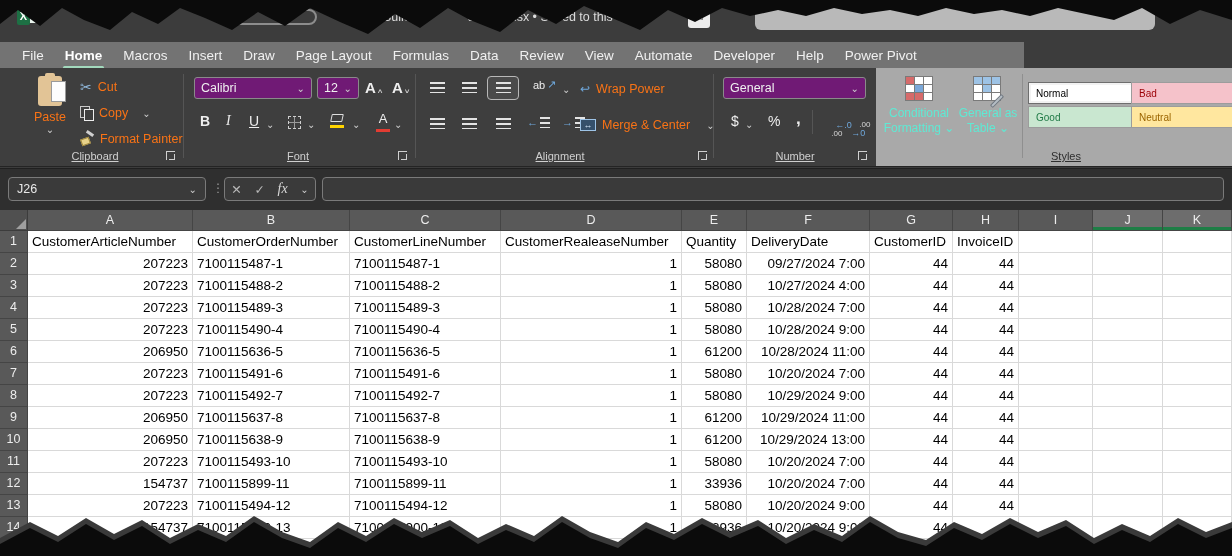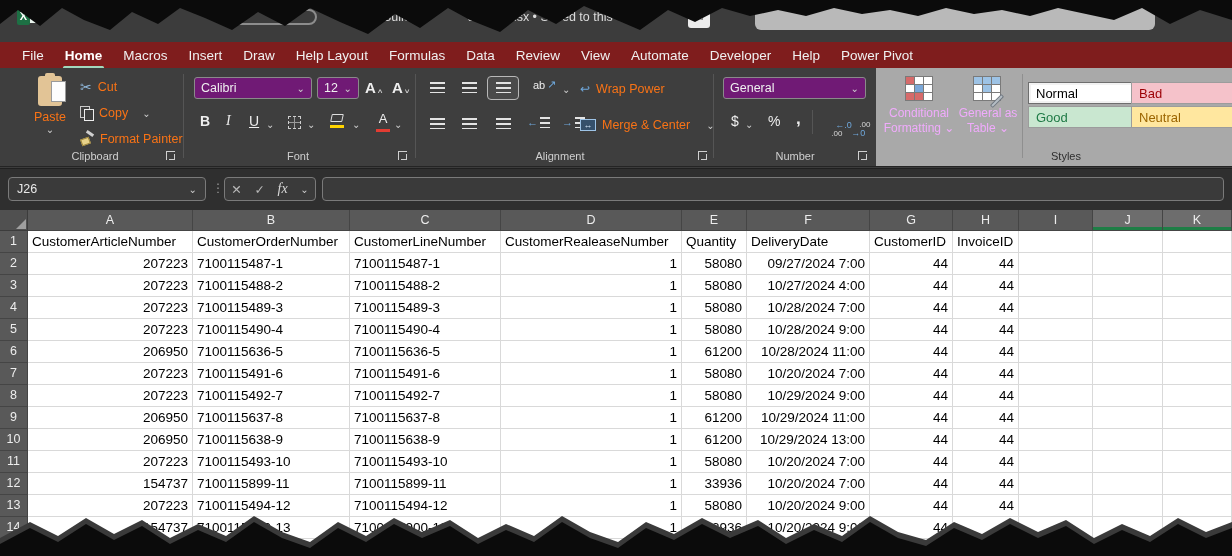--- a/index.html
+++ b/index.html
@@ -15,33 +15,33 @@
   .pill-fragment{position:absolute;left:233px;top:9px;width:84px;height:16px;border:2px solid #8d8d8d;border-radius:9px;}
   .pen-chip{position:absolute;left:688px;top:6px;width:22px;height:22px;background:#ececec;border-radius:3px;
     color:#333;font-size:13px;text-align:center;line-height:21px;}
   .title-text{position:absolute;top:10px;color:#dcdcdc;font-size:12.5px;white-space:nowrap;}
   #title-left{left:383px;}
   #title-right{left:468px;}
   .title-chevron{position:absolute;left:644px;top:6px;color:#dcdcdc;font-size:14px;}
   .search-remnant{position:absolute;left:755px;top:-8px;width:400px;height:38px;background:#b9b9b9;border-radius:6px;}
 
   
-  #menubar{position:absolute;left:0;top:42px;width:1232px;height:26px;background:#7f1d1d;display:flex;
+  #menubar{position:absolute;left:0;top:42px;width:1024px;height:26px;background:#737373;display:flex;
     align-items:center;padding-left:22px;}
   .menu-item{color:#f0f0f0;font-size:13.5px;margin-right:21px;position:relative;padding:2px 0;cursor:default;}
   .menu-item.active{font-weight:bold;color:#fff;}
   .menu-item.active::after{content:"";position:absolute;left:-2px;right:-2px;bottom:-4px;height:3px;
     background:#a3d9bd;border-radius:2px;}
 
   
   #ribbon{position:absolute;left:0;top:68px;width:1232px;height:99px;background:#3e3e3e;border-bottom:1px solid #242424;}
   #ribbon .light-slab{position:absolute;left:876px;top:0;width:356px;height:98px;background:#a9a9a9;}
   .vdiv{position:absolute;top:6px;height:84px;width:1px;background:#555;}
   .vdiv.light{background:#8f8f8f;}
-  .grp-label{position:absolute;bottom:4px;font-size:11px;color:#cfcfcf;text-align:center;}
+  .grp-label{position:absolute;bottom:4px;font-size:11px;color:#cfcfcf;text-align:center;text-decoration:underline;}
   .grp-label.dark-text{color:#2e2e2e;}
   .launcher{position:absolute;bottom:6px;width:9px;height:9px;border-left:1px solid #cfcfcf;border-top:1px solid #cfcfcf;}
   .launcher i{position:absolute;right:0;bottom:0;width:6px;height:6px;border-right:1px solid #cfcfcf;border-bottom:1px solid #cfcfcf;}
   .rbtn-txt{color:#f97316;font-size:12.5px;white-space:nowrap;}
   .chev{color:#cfcfcf;font-size:10px;}
   
   .paste{position:absolute;left:26px;top:8px;width:48px;height:86px;text-align:center;cursor:default;}
   .clipboard{margin:0 auto;width:24px;height:30px;background:#e2c496;border-radius:3px;position:relative;}
   .clipboard::before{content:"";position:absolute;left:7px;top:-3px;width:10px;height:5px;background:#e2c496;border-radius:2px;}
   .clipboard .page{position:absolute;right:-4px;top:5px;width:15px;height:21px;background:#fdfdfd;border:1px solid #9a9a9a;}
@@ -72,26 +72,26 @@
   .sel-box{position:absolute;border:1px solid #b8b8b8;border-radius:4px;background:#4a4a4a;}
   .blue{color:#6fa8dc;}
   .ic-merge{width:16px;height:12px;border:1px solid #9dc3e6;background:#35506b;color:#cfe2f3;font-size:9px;
     line-height:11px;text-align:center;}
   .dec-ic{font-size:8px;line-height:8px;color:#d8d8d8;text-align:center;white-space:pre;}
   .dec-ic .blue{font-size:9px;}
   
   .cf-grid{display:grid;grid-template-columns:repeat(3,8px);grid-template-rows:repeat(3,7px);gap:1px;
     background:#7a7a7a;border:1px solid #7a7a7a;width:28px;}
   .cf-grid span{background:#fff;}
-  .dark-lbl{color:#f0abfc;font-size:12px;text-align:center;line-height:15px;white-space:nowrap;}
+  .dark-lbl{color:#5eead4;font-size:12px;text-align:center;line-height:15px;white-space:nowrap;}
   .fat-wrap{position:relative;}
   .fat-pen{position:absolute;right:-4px;bottom:-2px;width:16px;height:4px;background:#b5bdc4;border:1px solid #6f7780;
     transform:rotate(-45deg);border-radius:1px;}
   
-  .style-chip{position:absolute;width:114px;height:22px;font-size:13px;line-height:21px;padding-left:7px;
+  .style-chip{position:absolute;width:114px;height:22px;font-size:10px;line-height:21px;padding-left:7px;
     border:1px solid #9c9c9c;cursor:default;}
   .style-chip.selected{box-shadow:0 0 0 2px #f2f2f2 inset;border-color:#6e6e6e;}
 
   
   #formulabar{position:absolute;left:0;top:168px;width:1232px;height:42px;background:#2f2f2f;border-top:1px solid #202020;}
   .fb-box{position:absolute;top:8px;height:24px;background:#3a3a3a;border:1px solid #7a7a7a;border-radius:4px;
     color:#e8e8e8;font-size:12.5px;display:flex;align-items:center;}
   #namebox{left:8px;width:198px;justify-content:space-between;padding:0 8px;cursor:default;}
   #fxgroup{left:224px;width:92px;justify-content:space-around;color:#b8b8b8;}
   #fxgroup .fx{font-family:"Liberation Serif",serif;font-style:italic;font-size:14px;color:#d8d8d8;}
@@ -134,21 +134,21 @@
     <span class="title-text" id="title-right">ate (1).xlsx  •  Saved to this</span>
     <span class="title-chevron">⌄</span>
   </div>
 
   <div id="menubar">
       <span class="menu-item">File</span>
       <span class="menu-item active">Home</span>
       <span class="menu-item">Macros</span>
       <span class="menu-item">Insert</span>
       <span class="menu-item">Draw</span>
-      <span class="menu-item">Help Layout</span>
+      <span class="menu-item">Page Layout</span>
       <span class="menu-item">Formulas</span>
       <span class="menu-item">Data</span>
       <span class="menu-item">Review</span>
       <span class="menu-item">View</span>
       <span class="menu-item">Automate</span>
       <span class="menu-item">Developer</span>
       <span class="menu-item">Help</span>
       <span class="menu-item">Power Pivot</span>
     </div>
 

